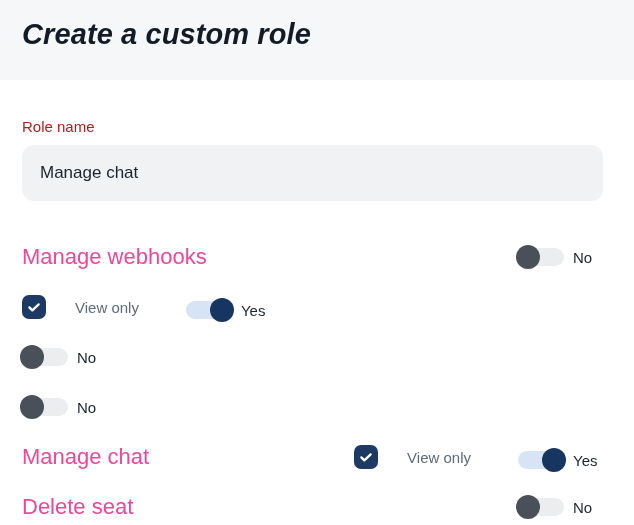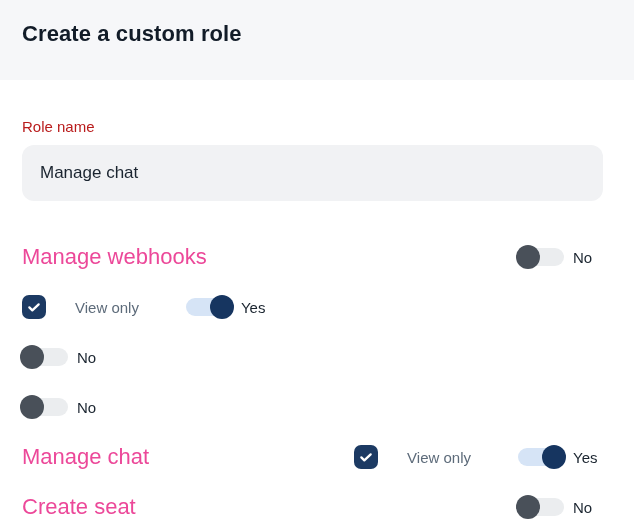--- a/index.html
+++ b/index.html
@@ -11,24 +11,25 @@
     color: #1a242f;
   }
   .header {
     height: 80px;
     background: #f6f7f9;
     display: flex;
     align-items: center;
     padding: 0 22px 12px 22px;
   }
   .header-title {
-    font-size: 22px;
+    font-size: 29px;
     font-weight: 700;
     color: #121c28;
     letter-spacing: 0.1px;
+    font-style: italic;
   }
   .content { padding: 0 31px 0 22px; }
   .field-label {
     display: block;
     margin-top: 38px;
     font-size: 15px;
     line-height: 18px;
     color: #b91c1c;
   }
   .role-input {
@@ -46,21 +47,21 @@
     outline: none;
   }
   .rows { margin-top: 31px; }
   .row {
     height: 50px;
     display: flex;
     align-items: center;
     justify-content: space-between;
   }
   .row-label { font-size: 22px; color: #ec4899; }
-  .controls { display: flex; align-items: center; }
+  .controls { display: flex; align-items: flex-end; }
   .viewonly {
     display: flex;
     align-items: center;
     gap: 29px;
     margin-right: 47px;
     cursor: pointer;
   }
   .checkbox {
     width: 24px;
     height: 24px;
@@ -171,21 +172,21 @@
           <span class="viewonly-label">View only</span>
         </span>
         <span class="toggle on">
           <span class="knob"></span>
         </span>
         <span class="state">Yes</span>
       </div>
     </div>
 
     <div class="row">
-      <span class="row-label">Create seat</span>
+      <span class="row-label">Delete seat</span>
       <div class="controls">
         <span class="toggle off">
           <span class="knob"></span>
         </span>
         <span class="state">No</span>
       </div>
     </div>
 
   </div>
 </div>

